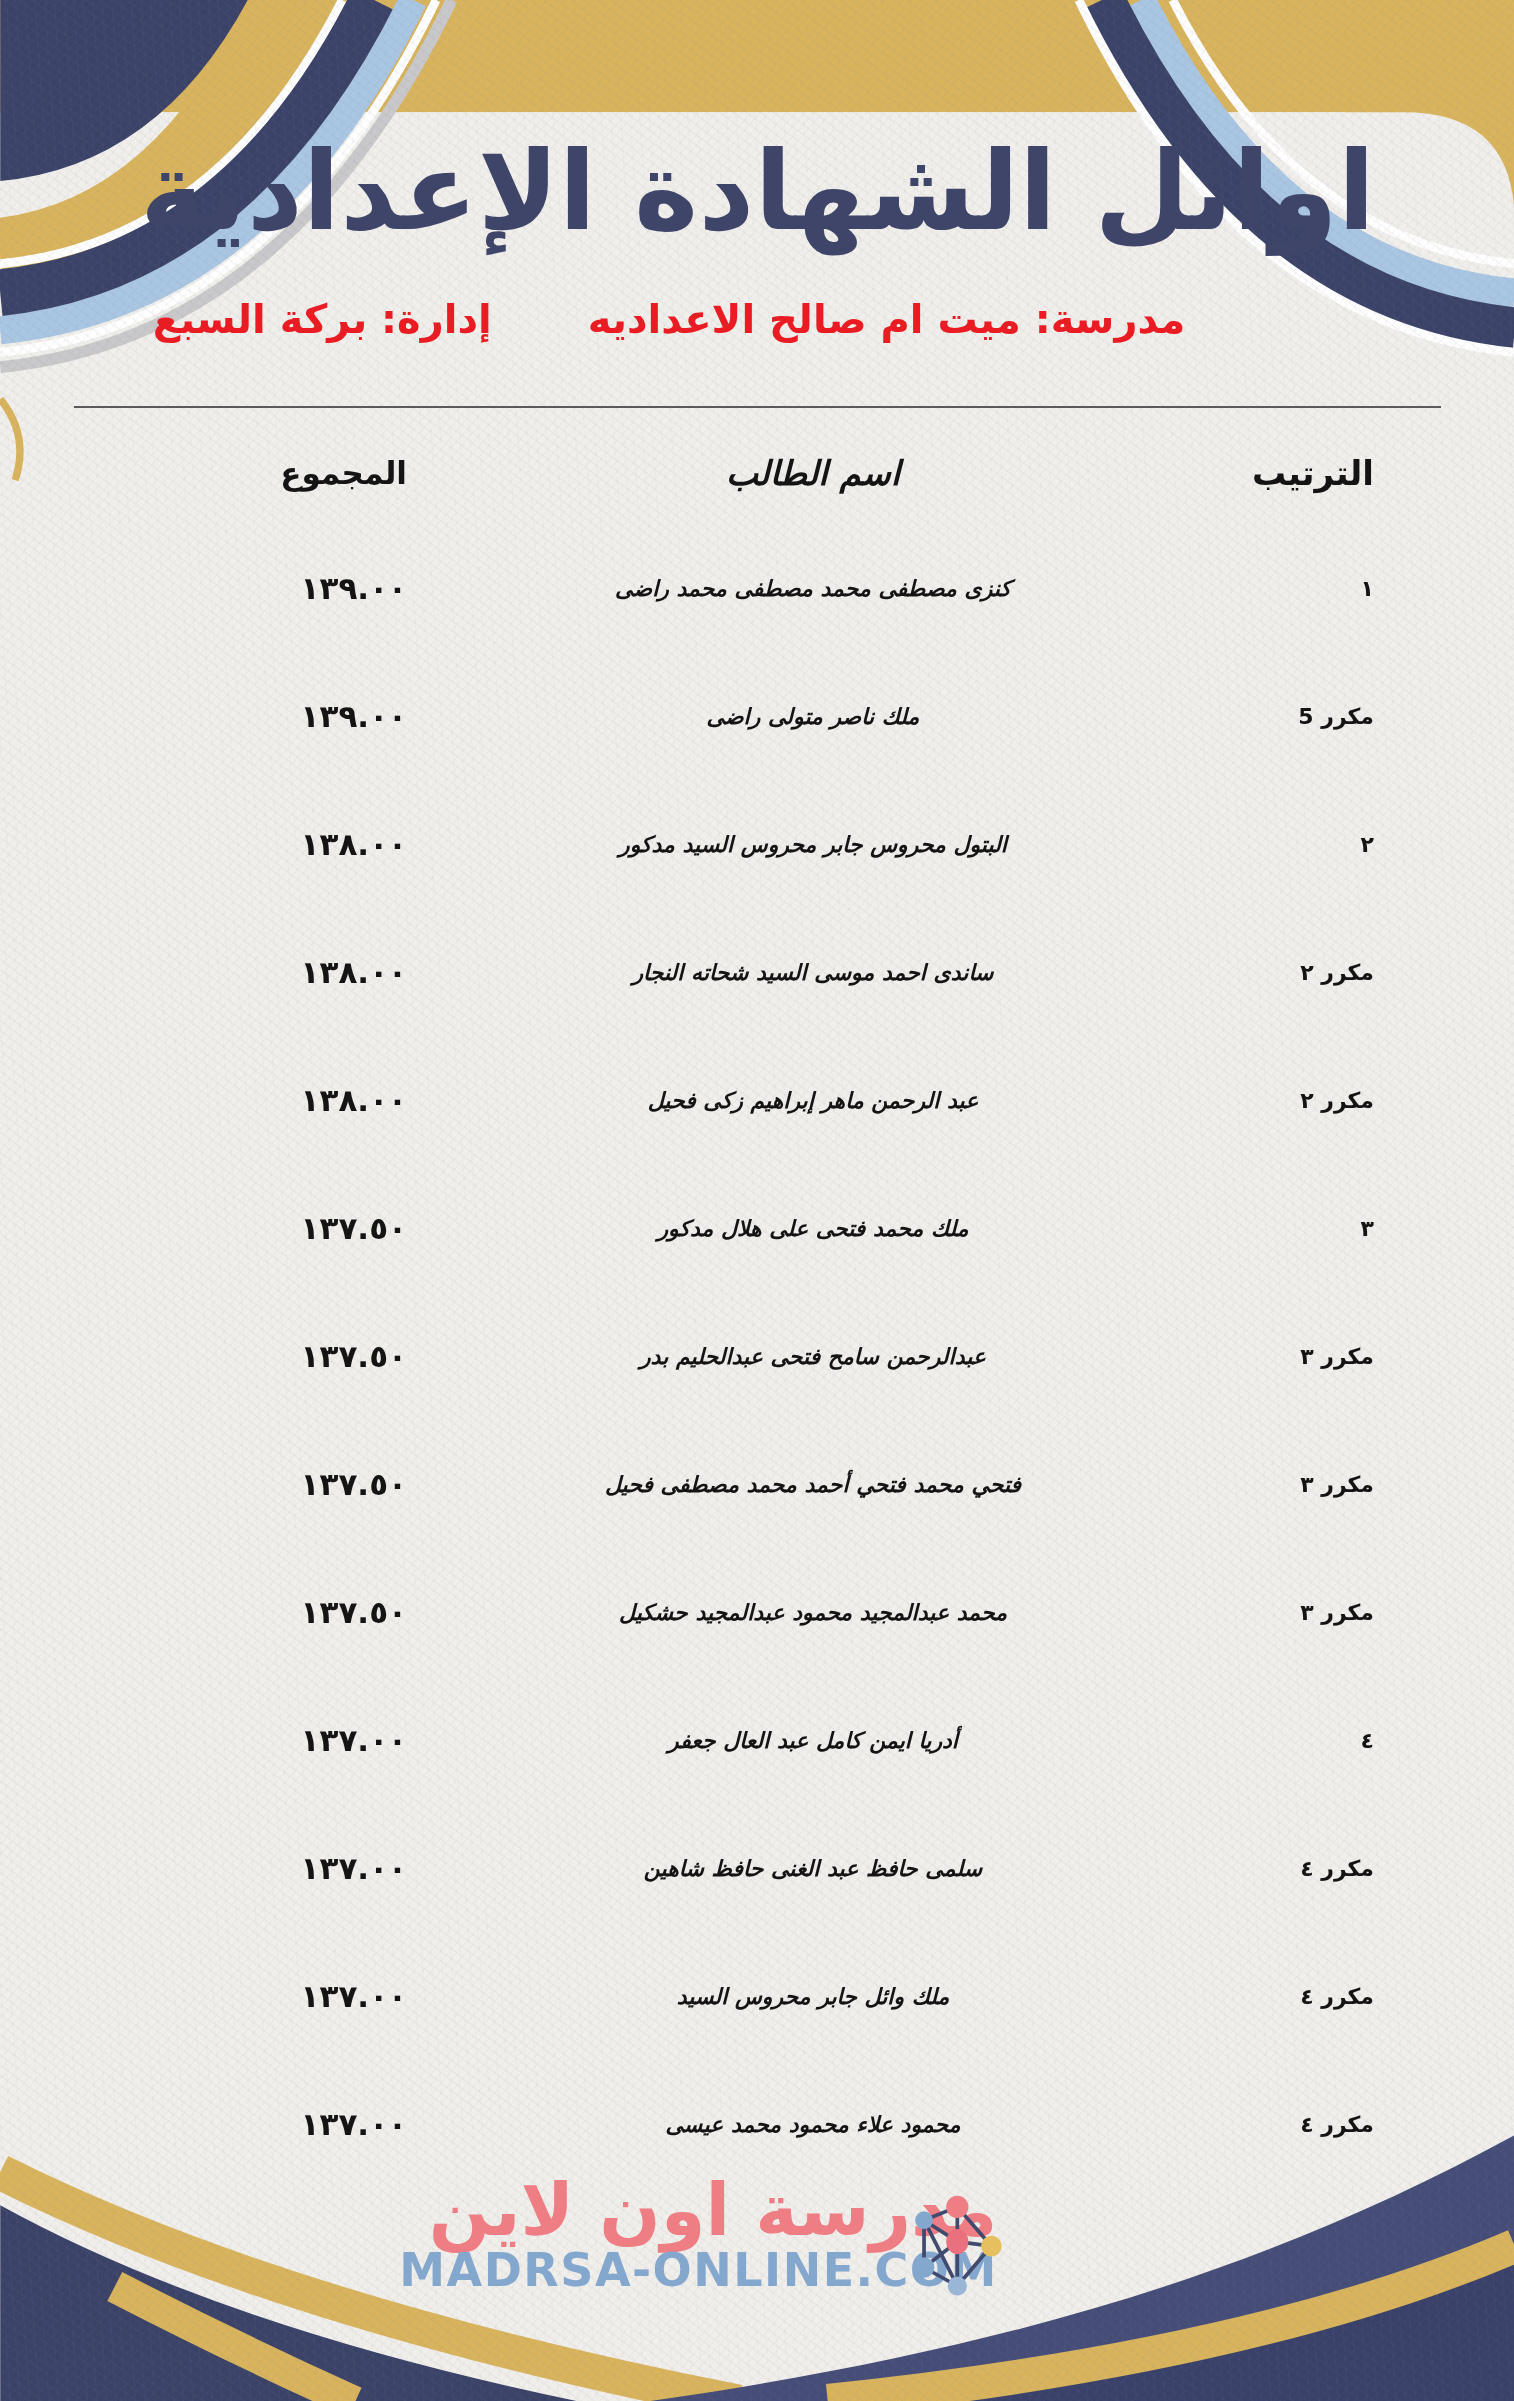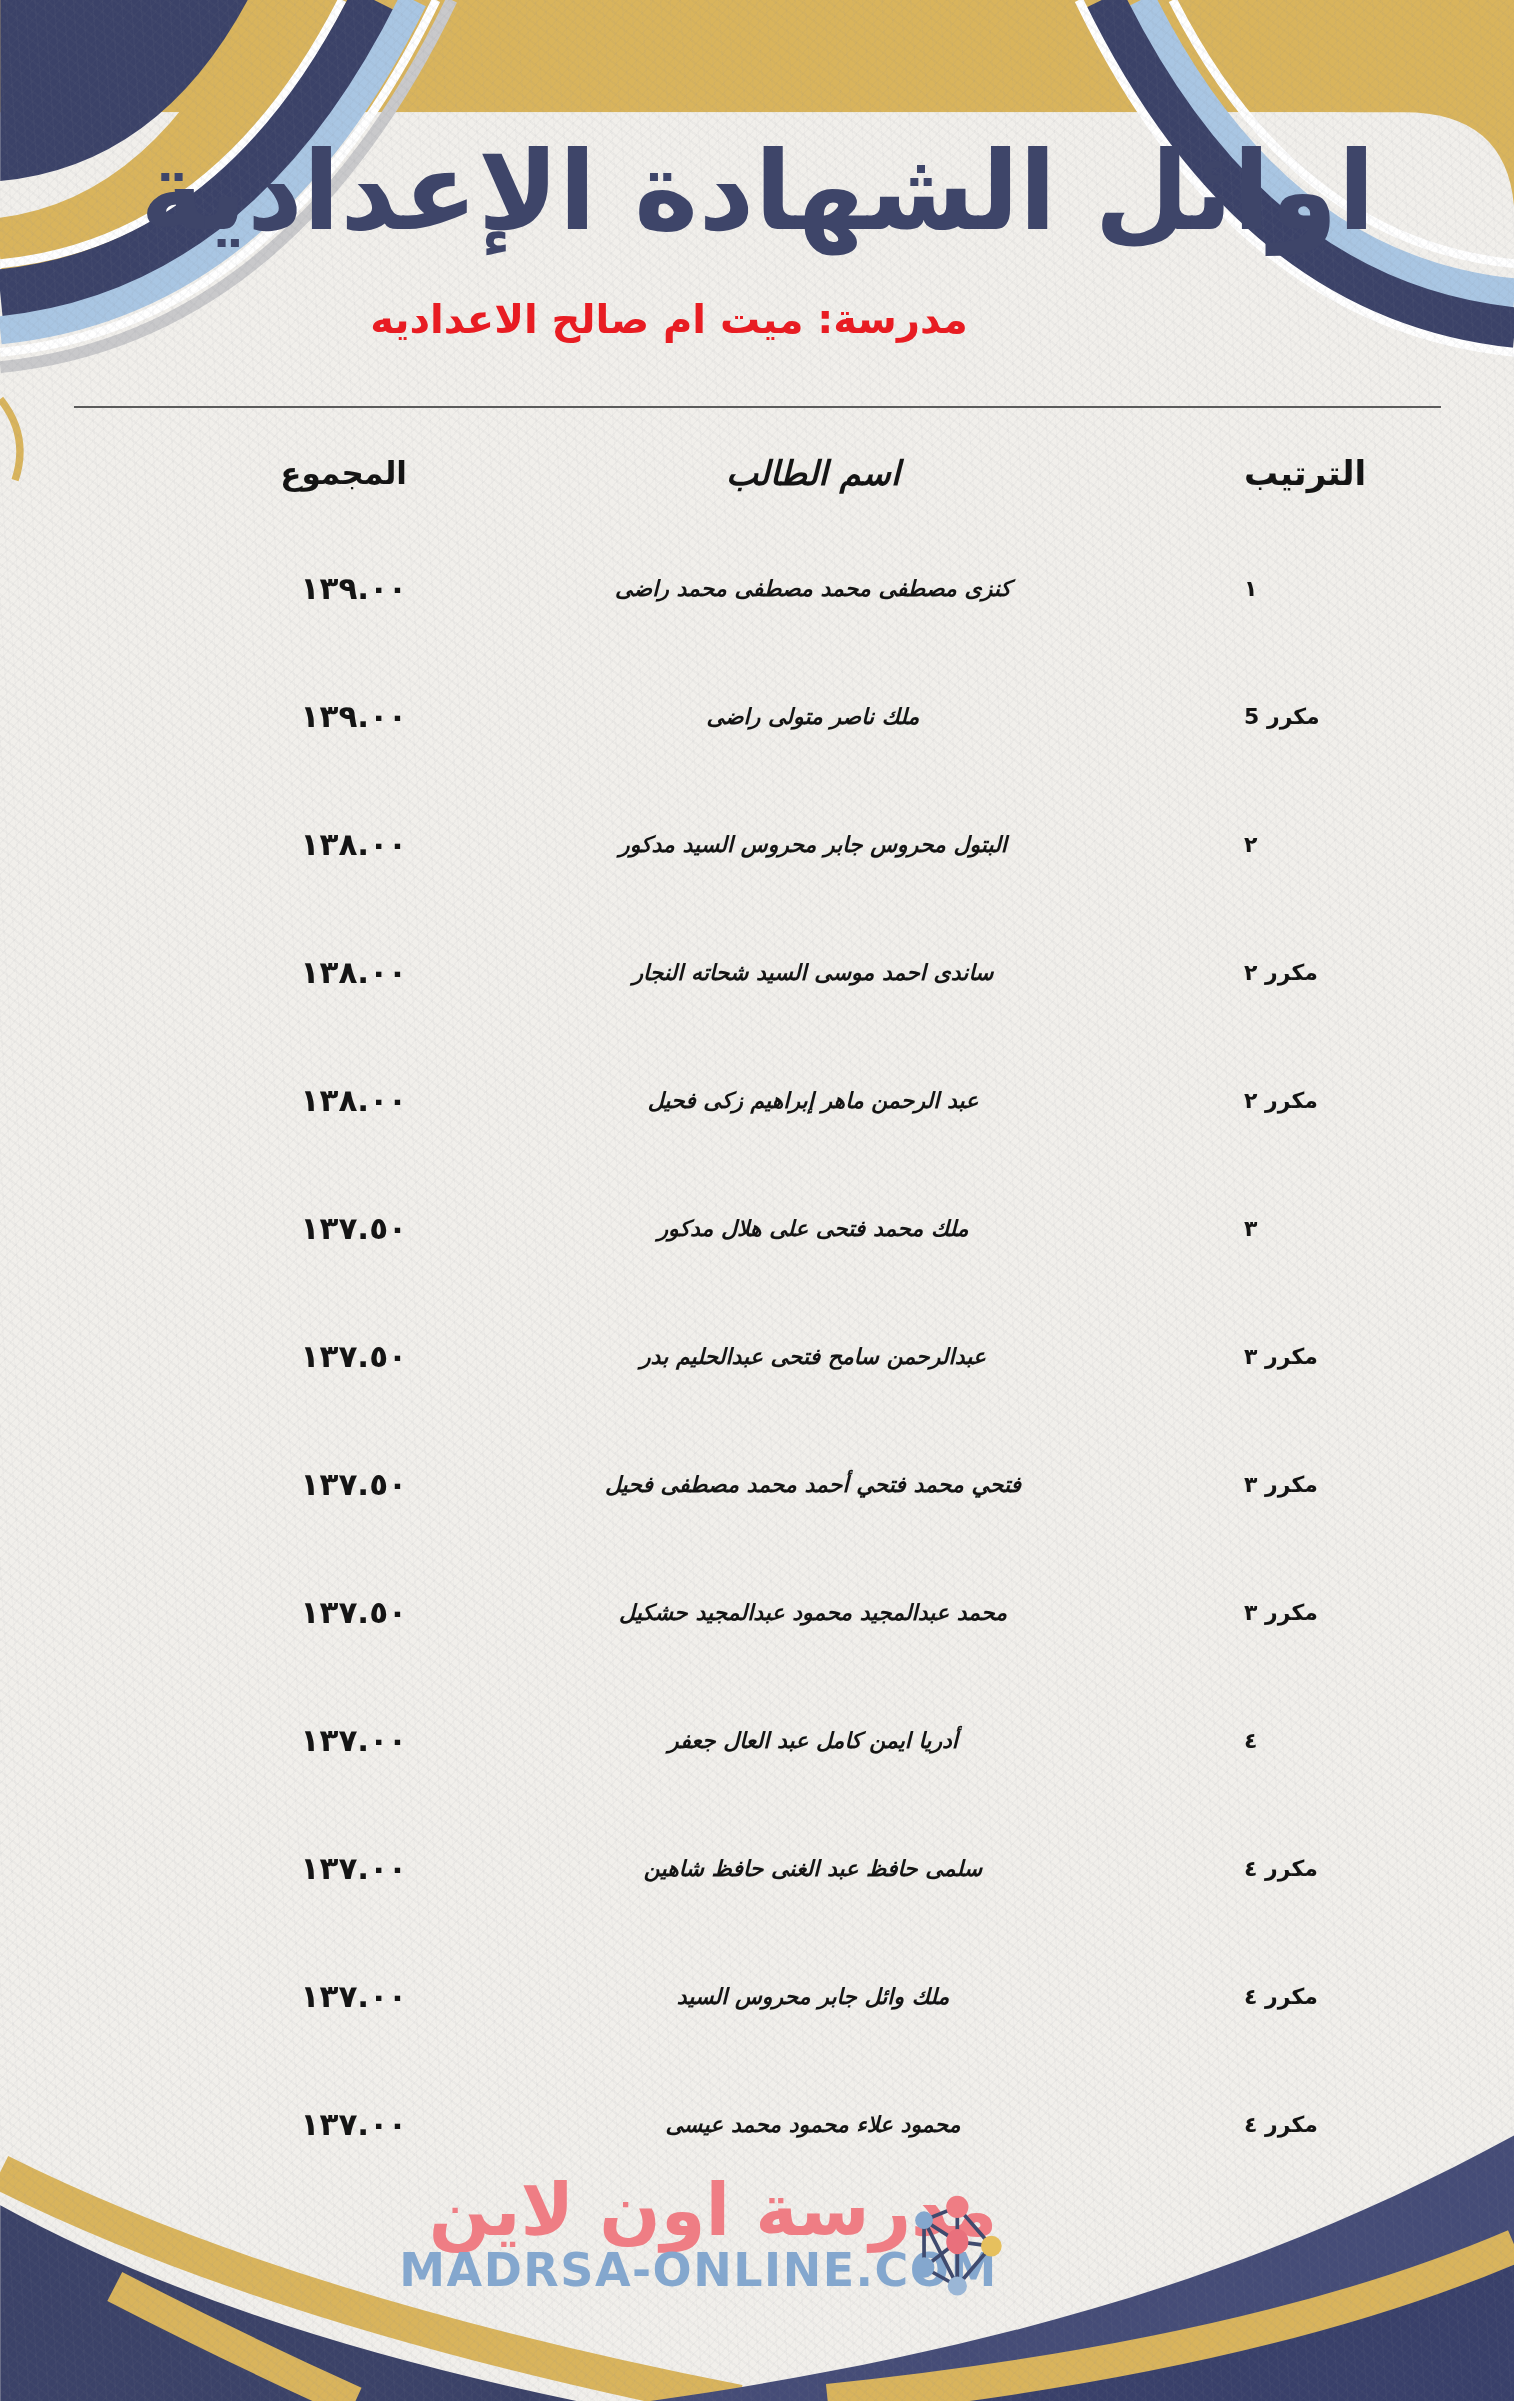--- a/index.html
+++ b/index.html
@@ -37,21 +37,21 @@
   .thead{position:absolute;top:432px;left:0;width:1515px;height:81px;}
   .rows{position:absolute;top:524px;left:0;width:1515px;}
   .row{position:relative;width:1515px;height:128px;}
   .thead{position:absolute;}
   .cell{
     position:absolute;top:50%;transform:translateY(-50%);
     font-weight:bold;color:#141414;white-space:nowrap;
   }
   .thead .cell{font-size:34px;}
   .row .cell{font-size:22px;}
-  .cell.rank{left:1244px;width:222px;text-align:left;}
+  .cell.rank{left:1152px;width:222px;text-align:right;}
   .cell.name{left:318px;width:990px;text-align:center;font-style:italic;}
   .cell.total{left:111px;width:296px;text-align:right;direction:ltr;font-size:31px;}
   .brand-ar{
     position:absolute;top:2171px;left:314px;width:798px;
     text-align:center;font-size:72px;font-weight:bold;color:#ef7d84;
     line-height:1.1;
   }
   .brand-en{
     position:absolute;top:2245px;left:255px;width:887px;
     text-align:center;font-size:46px;font-weight:bold;color:#84a7ce;
@@ -103,20 +103,21 @@
     </g>
   </svg>
 
   <div class="texture"></div>
 
   <div class="content">
     <h1 class="title" dir="rtl">اوائل الشهادة الإعدادية</h1>
 
     <div class="subtitle" dir="rtl">
       <span>مدرسة: ميت ام صالح الاعداديه</span>
+      <span>إدارة: بركة السبع</span>
     </div>
 
     <div class="separator"></div>
 
     <div class="thead">
       <div class="cell rank" dir="rtl">الترتيب</div>
       <div class="cell name" dir="rtl">اسم الطالب</div>
       <div class="cell total" dir="rtl">المجموع</div>
     </div>
 

